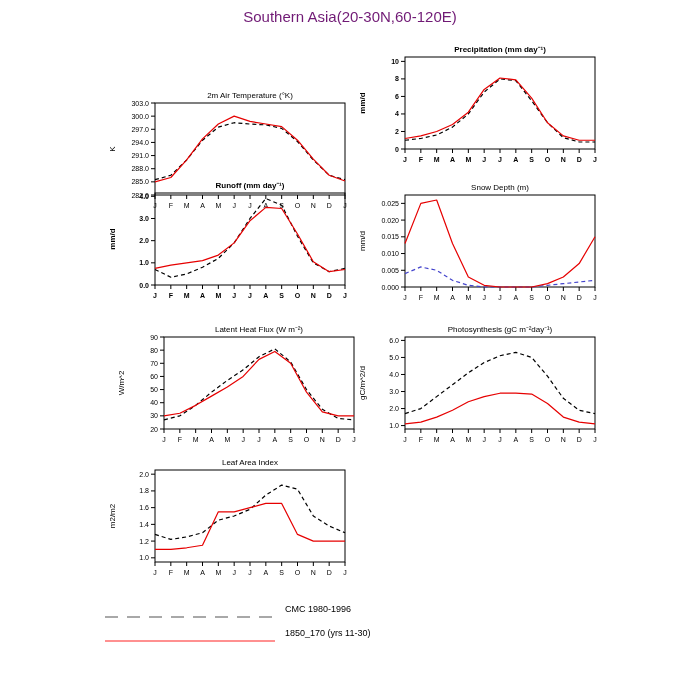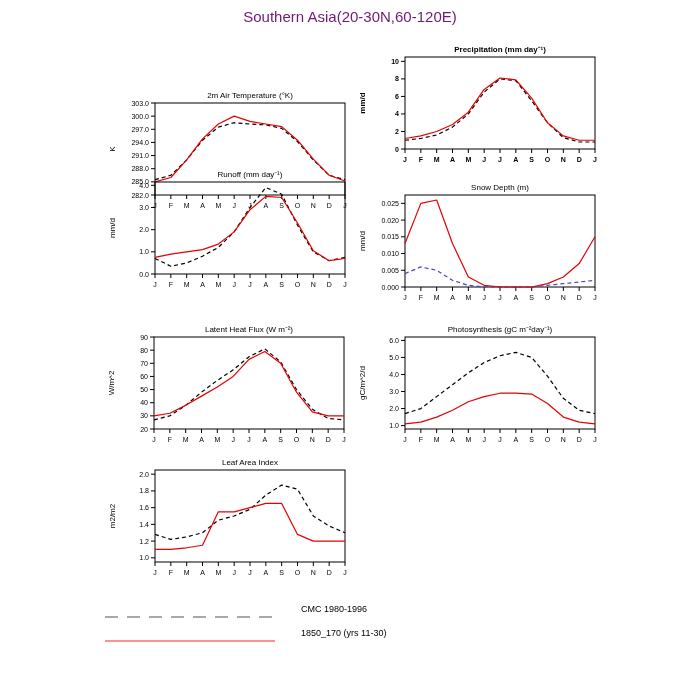--- a/index.html
+++ b/index.html
@@ -8,28 +8,28 @@
     font-family:"Liberation Sans", sans-serif;
   }
   .page{position:absolute;inset:0;}
   .figure-title{
     position:absolute;top:8px;left:0;width:700px;text-align:center;
     font-size:15px;font-weight:normal;margin:0;color:#701a75;
   }
   .chart{position:absolute;width:250px;height:128px;}
   .c0{left:103px;top:41px;margin-top:46px;}
   .c1{left:353px;top:41px;font-weight:bold;}
-  .c2{left:103px;top:166px;}
+  .c2{left:103px;top:177px;font-weight:bold;}
   .c3{left:353px;top:179px;}
-  .c4{left:102px;top:321px;text-align:right;}
+  .c4{left:112px;top:321px;text-align:right;}
   .c5{left:353px;top:321px;text-decoration:underline;}
   .c6{left:103px;top:454px;text-decoration:underline;}
   svg text{font-family:"Liberation Sans", sans-serif;fill:#000;}
   .legend{position:absolute;left:105px;top:597px;width:580px;}
-  .legend-row{display:flex;align-items:center;height:24px;white-space:nowrap;gap:16px;}
+  .legend-row{display:flex;align-items:center;height:24px;white-space:nowrap;}
   .legend-line{display:inline-block;width:170px;height:6px;margin-right:10px;flex:0 0 auto;}
   .legend-label{font-size:9px;color:#000;}
 </style>
 </head>
 <body>
 
 <div class="page">
   <h1 class="figure-title">Southern Asia(20-30N,60-120E)</h1>
 
   <div class="chart c0"><svg width="250" height="128" viewBox="0 0 250 128">

